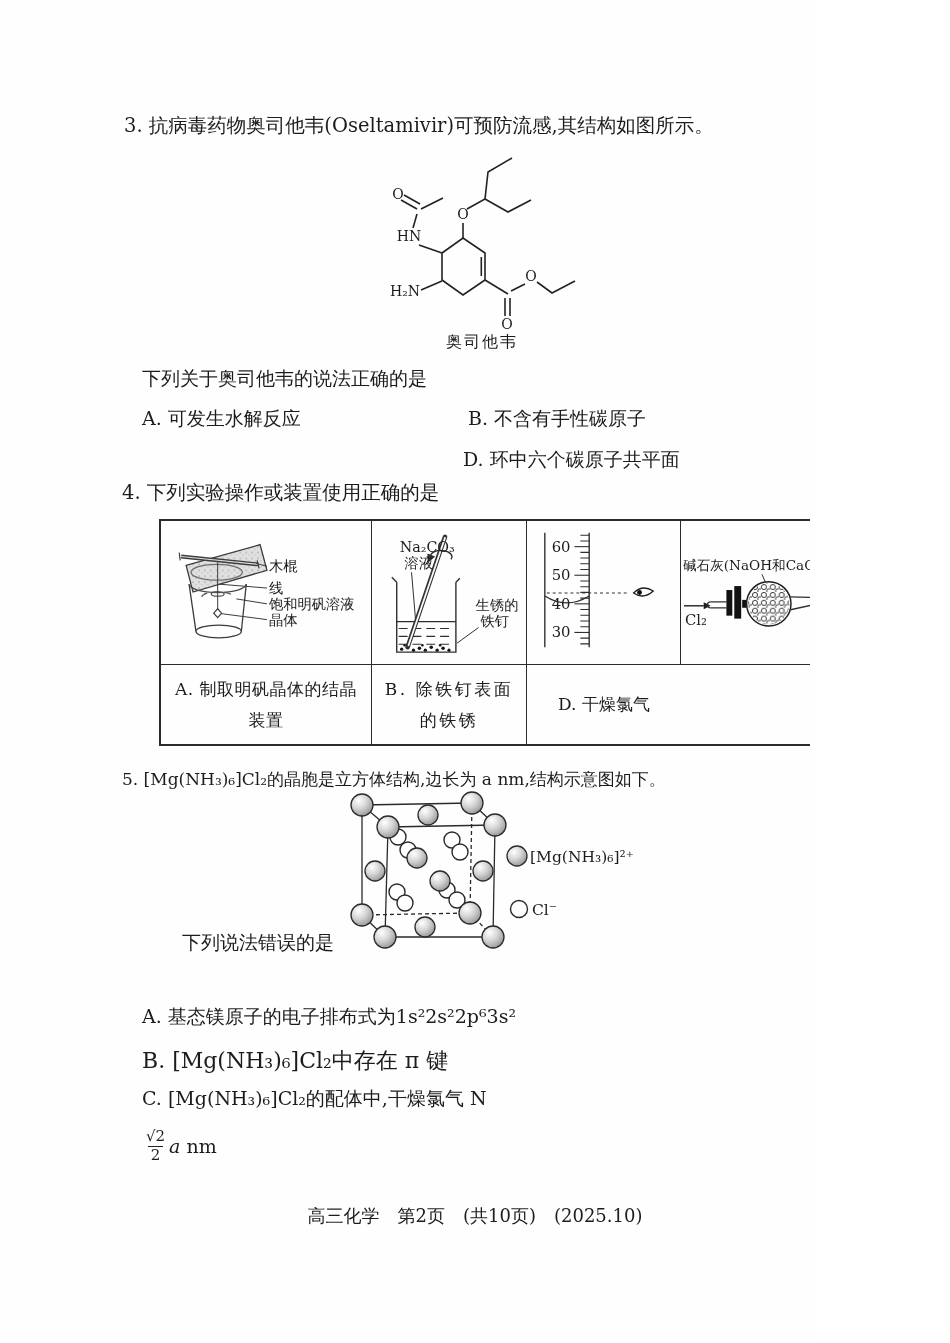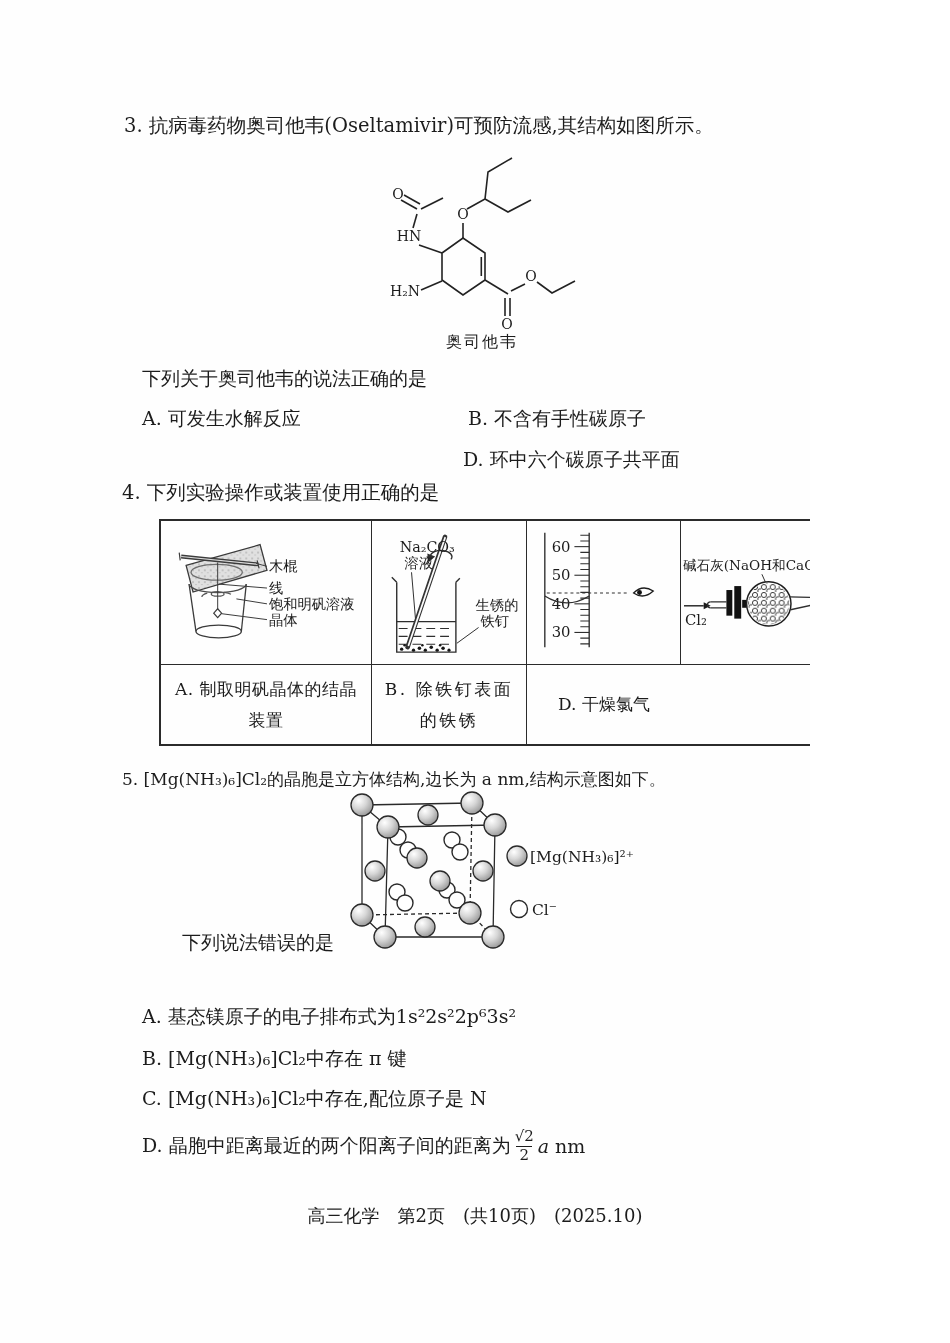--- a/index.html
+++ b/index.html
@@ -286,25 +286,24 @@
     <g>
       <circle cx="177" cy="66" r="10" fill="url(#sph)" stroke="#2a2a2a" stroke-width="1.3"></circle>
       <text x="190" y="72" font-size="15.5">[Mg(NH₃)₆]²⁺</text>
       <circle cx="179" cy="119" r="8.5" fill="#ffffff" stroke="#2a2a2a" stroke-width="1.4"></circle>
       <text x="192" y="125" font-size="15.5">Cl⁻</text>
     </g>
   </svg>
 
   <div class="t" style="left:142px; top:930px; font-size:19px;margin-left:40px;">下列说法错误的是</div>
   <div class="t" style="left:142px; top:1004px; font-size:19px;">A. 基态镁原子的电子排布式为1s²2s²2p⁶3s²</div>
-  <div class="t" style="left:142px; top:1046px; font-size:19px;">B. [Mg(NH₃)₆]Cl₂中存在 π 键</div>
-  <div class="t" style="left:142px; top:1086px; font-size:19px;">C. [Mg(NH₃)₆]Cl₂中存在,配位原子是 N</div>
+  <div class="t" style="left:142px; top:1046px; font-size:22px;">B. [Mg(NH₃)₆]Cl₂中存在 π 键</div>
+  <div class="t" style="left:142px; top:1086px; font-size:19px;">C. [Mg(NH₃)₆]Cl₂的配体中,干燥氯气 N</div>
 
   <div class="optd" style="left:142px; top:1122px; height:48px; font-size:19px;">
-    <span>D. 晶胞中距离最近的两个阳离子间的距离为</span>
     <span class="frac">
       <span class="num">√2</span>
       <span class="den">2</span>
     </span>
     <span class="var">a</span>
     <span> nm</span>
   </div>
 
   <div class="t" style="left:0; top:1204px; width:950px; text-align:center; font-size:18px;">高三化学　第2页　(共10页)　(2025.10)</div>
 

